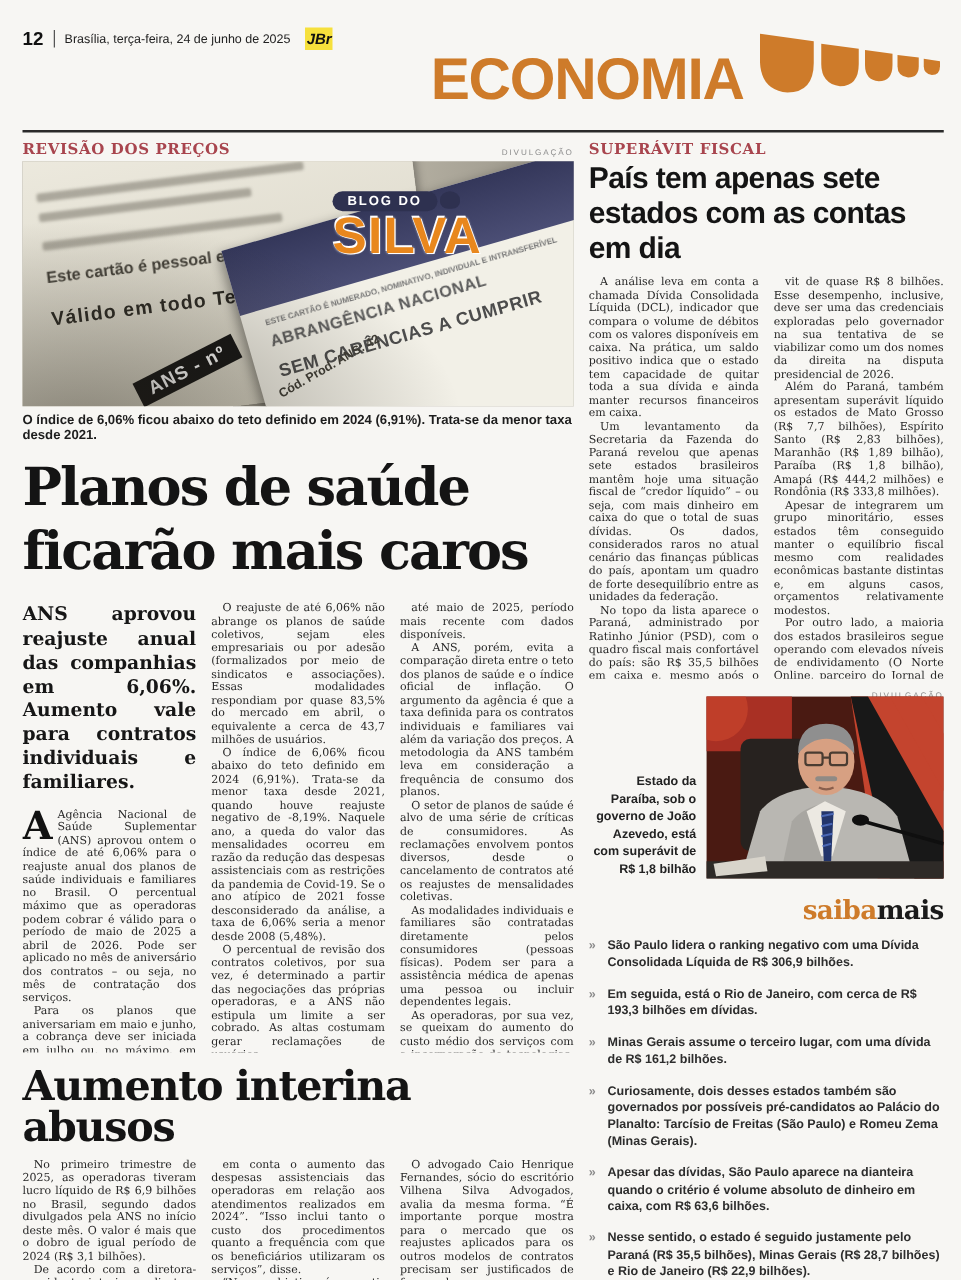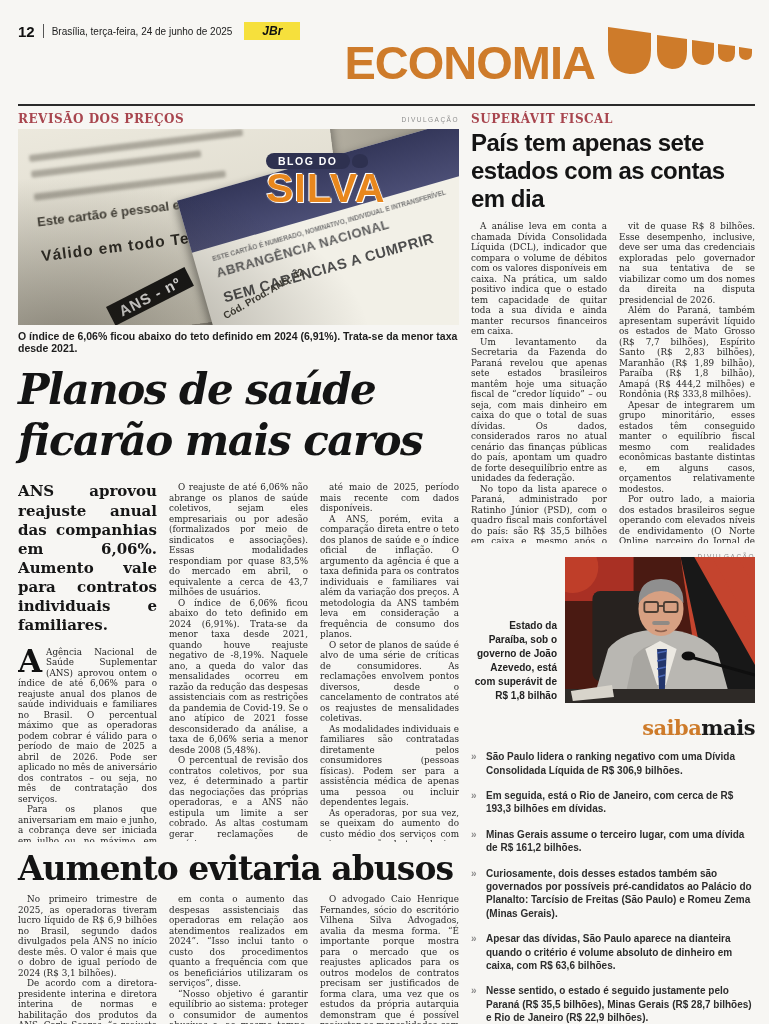--- a/index.html
+++ b/index.html
@@ -5,32 +5,32 @@
   * { margin:0; padding:0; box-sizing:border-box; }
   body { background:#ddd; font-family:"Liberation Sans", sans-serif; }
   .page { position:relative; width:769px; height:1024px; margin:0 auto; background:#f7f6f3; overflow:hidden; color:#1c1c1c; }
 
   
   .masthead { position:absolute; top:14px; left:18px; right:14px; height:92px; }
   .mast-left { position:absolute; top:8px; left:0; display:flex; align-items:center; gap:8px; }
   .pageno { font-size:15px; font-weight:bold; color:#111; }
   .mast-sep { width:1px; height:14px; background:#555; }
   .edition-date { font-size:10px; color:#222; }
-  .jbr-badge { background:#f6e03c; color:#111; font-weight:bold; font-style:italic; font-size:12px; padding:2px 18px; margin-left:4px; }
+  .jbr-badge { background:#f6e03c; color:#111; font-weight:bold; font-style:italic; font-size:12px; padding:2px 1px; margin-left:4px; }
   .section-banner { position:absolute; top:6px; right:0; display:flex; align-items:flex-end; gap:10px; }
   .section-title { font-size:47px; font-weight:bold; letter-spacing:-1px; color:#ce7b2a; line-height:1; margin-top:14px; }
   .claw { width:150px; height:66px; }
   .head-rule { position:absolute; left:18px; right:14px; top:104px; height:2px; background:#2a2a2a; }
 
   
   .content { position:absolute; top:112px; left:18px; right:14px; bottom:0; display:flex; gap:12px; }
   .left-sec { width:441px; flex:0 0 441px; }
   .right-sec { flex:1; min-width:0; }
 
-  .kicker-row { display:flex; justify-content:space-between; align-items:center; height:14px; margin-bottom:3px; }
+  .kicker-row { display:flex; justify-content:space-between; align-items:flex-end; height:14px; margin-bottom:3px; }
   .kicker { font-family:"DejaVu Serif", serif; font-weight:bold; font-size:12px; letter-spacing:.5px; color:#a8454e; }
   .credit { font-size:6.5px; letter-spacing:1.5px; color:#8d8d8d; }
 
   
   .photo1 { position:relative; width:441px; height:196px; overflow:hidden; background:linear-gradient(100deg,#8e8a7e,#d2cdbe 35%,#b7b2a4 62%,#8f8b80); }
   .card-left { position:absolute; left:-28px; top:-46px; width:348px; height:244px; background:linear-gradient(175deg,#efece1,#d5d1c2); transform:rotate(-7deg); box-shadow:2px 3px 8px rgba(0,0,0,.35); padding:56px 26px 0 46px; }
   .blurline { height:7px; background:#6f6b60; opacity:.5; filter:blur(1.4px); margin-bottom:9px; border-radius:2px; }
   .card-personal { font-weight:bold; font-size:13px; color:#45423a; filter:blur(.6px); margin:14px 0 18px; white-space:nowrap; }
   .card-valid { font-weight:bold; font-size:15.5px; color:#2c2a24; letter-spacing:1px; white-space:nowrap; }
   .card-right { position:absolute; right:-44px; top:26px; width:300px; height:230px; background:#f2f0e7; transform:rotate(-16deg); box-shadow:-3px 3px 9px rgba(0,0,0,.4); }
@@ -42,21 +42,21 @@
   .ans-badge { position:absolute; left:88px; bottom:18px; transform:rotate(-27deg); background:#141414; color:#fff; font-weight:bold; font-size:15px; padding:2px 10px; letter-spacing:1px; }
   .cod-prod { position:absolute; left:200px; bottom:26px; transform:rotate(-30deg); font-size:10px; font-weight:bold; color:#3e3c35; }
   .blog-badge { position:absolute; left:248px; top:22px; text-align:left; }
   .blog-pill { display:inline-block; background:#2e3150; color:#fff; font-weight:bold; font-size:10.5px; letter-spacing:1.5px; border-radius:9px; padding:2px 12px; }
   .blog-dot { display:inline-block; width:16px; height:14px; background:#2e3150; border-radius:50% 50% 40% 40%; vertical-align:middle; margin-left:2px; }
   .blog-name { font-size:41px; font-weight:bold; color:#e8871d; letter-spacing:1px; line-height:.95; text-shadow:0 0 2px #fff, 1px 1px 0 #fff, -1px -1px 0 #fff; }
   .photo-shade { position:absolute; inset:0; background:radial-gradient(ellipse at 10% 110%, rgba(40,35,25,.45), transparent 55%); pointer-events:none; }
 
   .caption1 { font-size:10.5px; font-weight:bold; color:#1d1d1d; margin:5px 0 10px; }
 
-  .headline1 { font-family:"DejaVu Serif", serif; font-weight:bold; font-size:42px; line-height:1.22; letter-spacing:-1.5px; color:#141414; margin-bottom:16px;font-style:italic; }
+  .headline1 { font-family:"DejaVu Serif", serif; font-weight:bold; font-size:42px; line-height:1.22; letter-spacing:-1.5px; color:#141414; margin-bottom:16px; }
   .headline2 { font-family:"DejaVu Serif", serif; font-weight:bold; font-size:33px; letter-spacing:-1px; color:#141414; line-height:1; margin:10px 0 9px; }
 
   .cols { display:flex; gap:12px; overflow:hidden; }
   .cols .col { flex:1; min-width:0; }
   .cols-story1 { height:360px; }
   .cols-story2 { height:140px; }
 
   .deck { font-size:15px; font-weight:bold; line-height:1.27; color:#161616; margin-bottom:12px; }
 
   .body-text p, .body-text { font-family:"DejaVu Serif", serif; font-size:8.8px; line-height:10.5px; color:#262626; text-align:justify; hyphens:auto; -webkit-hyphens:auto; }
@@ -158,21 +158,21 @@
           </div>
         <div class="col">
             <p>até maio de 2025, período mais recente com dados disponíveis.</p>
             <p>A ANS, porém, evita a comparação direta entre o teto dos planos de saúde e o índice oficial de inflação. O argumento da agência é que a taxa definida para os contratos individuais e familiares vai além da variação dos preços. A metodologia da ANS também leva em consideração a frequência de consumo dos planos.</p>
             <p>O setor de planos de saúde é alvo de uma série de críticas de consumidores. As reclamações envolvem pontos diversos, desde o cancelamento de contratos até os reajustes de mensalidades coletivas.</p>
             <p>As modalidades individuais e familiares são contratadas diretamente pelos consumidores (pessoas físicas). Podem ser para a assistência médica de apenas uma pessoa ou incluir dependentes legais.</p>
             <p>As operadoras, por sua vez, se queixam do aumento do custo médio dos serviços com a incorporação de tecnologias. A situação ocorre em meio ao envelhecimento da população, que tende a elevar a demanda por atendimentos de saúde.</p>
           </div>
       </div>
 
-      <h2 class="headline2">Aumento evitaria abusos</h2>
+      <h2 class="headline2">Aumento interina abusos</h2>
 
       <div class="cols cols-story2 body-text">
         <div class="col">
             <p>No primeiro trimestre de 2025, as operadoras tiveram lucro líquido de R$ 6,9 bilhões no Brasil, segundo dados divulgados pela ANS no início deste mês. O valor é mais que o dobro de igual período de 2024 (R$ 3,1 bilhões).</p>
             <p>De acordo com a diretora-presidente interina e diretora interina de normas e habilitação dos produtos da ANS, Carla Soares, “o reajuste definido pela ANS leva</p>
           </div>
         <div class="col">
             <p>em conta o aumento das despesas assistenciais das operadoras em relação aos atendimentos realizados em 2024”. “Isso inclui tanto o custo dos procedimentos quanto a frequência com que os beneficiários utilizaram os serviços”, disse.</p>
             <p>“Nosso objetivo é garantir equilíbrio ao sistema: proteger o consumidor de aumentos abusivos e, ao mesmo tempo, assegurar a sustentabilidade do setor”, completou.</p>
           </div>

